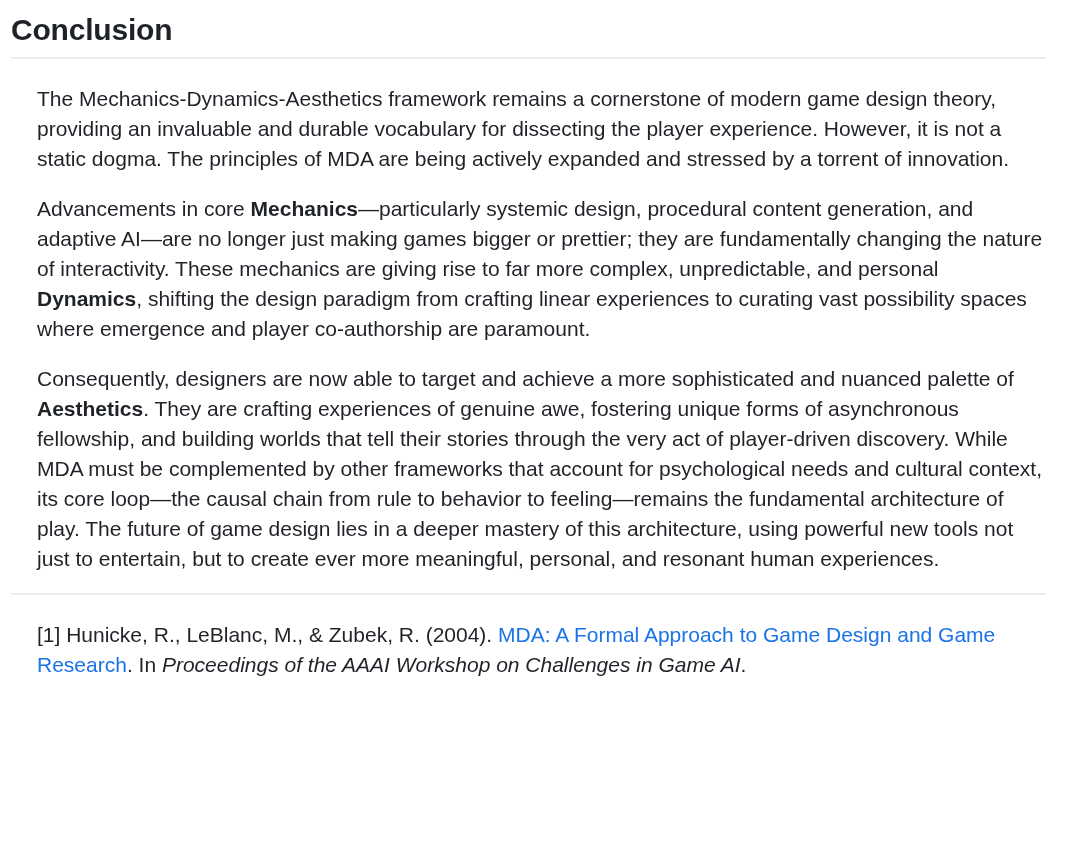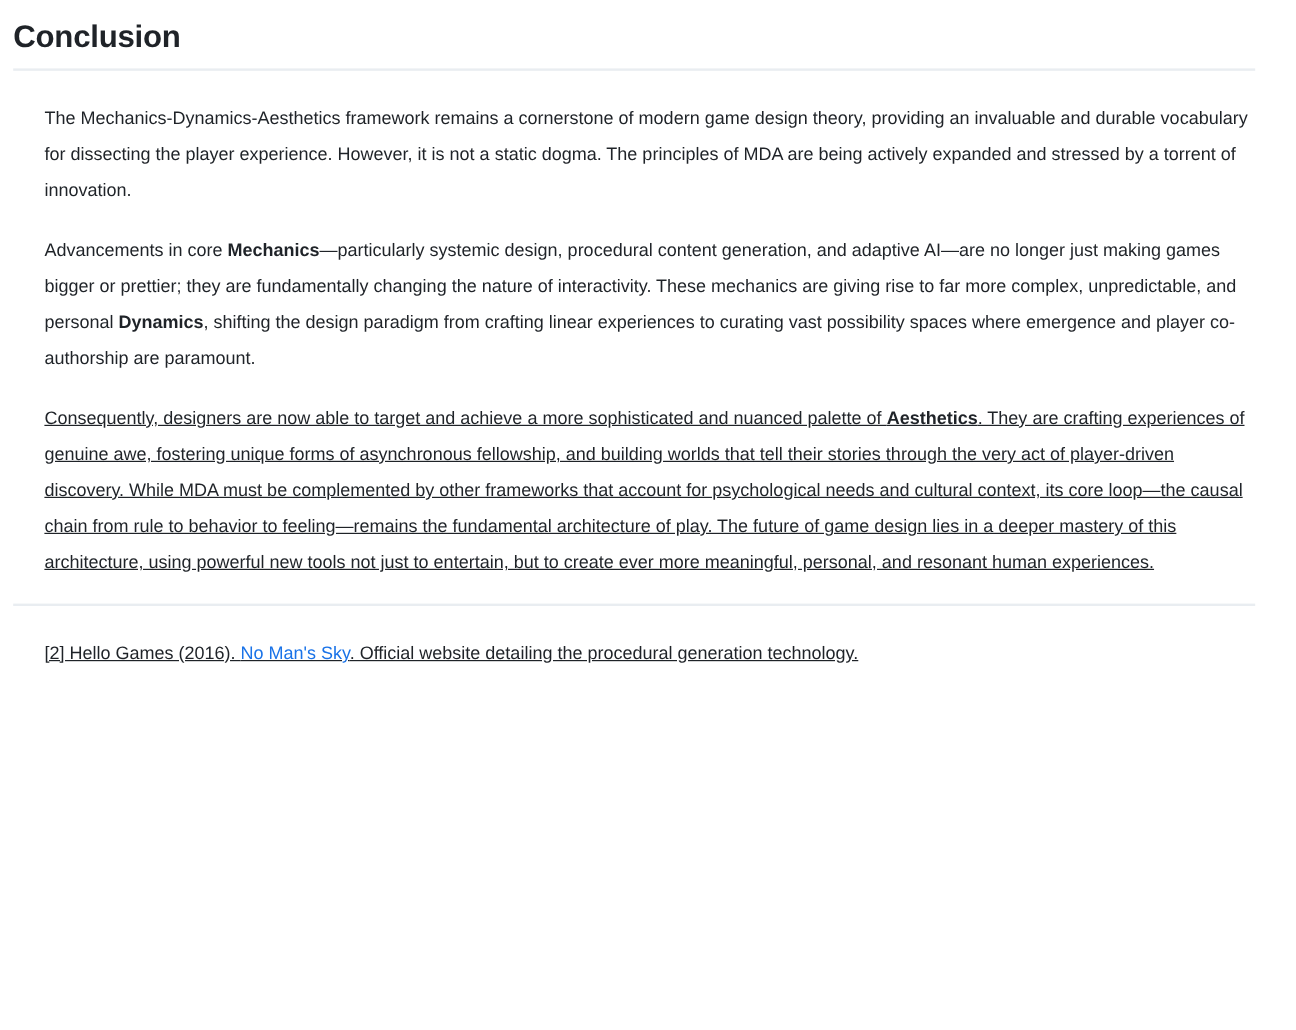--- a/index.html
+++ b/index.html
@@ -18,41 +18,41 @@
   body {
     width: 1080px;
     min-height: 858px;
     font-family: "Liberation Sans", "DejaVu Sans", sans-serif;
     color: var(--text);
   }
   .doc {
     padding: 13px 34px 24px 11px;
   }
   .section-heading {
-    font-size: 26px;
+    font-size: 30px;
     font-weight: 700;
     color: var(--heading);
     line-height: 34px;
     margin: 0;
     padding: 0 0 10px 0;
     letter-spacing: -0.2px;
   }
   .rule {
     border: 0;
     border-top: 2px solid var(--rule);
     margin: 0 0 25px 0;
   }
   .para {
-    font-size: 15px;
+    font-size: 21px;
     line-height: 30px;
     margin: 0 0 20px 26px;
     max-width: 1008px;
     color: var(--text);
   }
-  .para:last-child { margin-bottom: 0; text-decoration: underline; }
+  .para:last-child { margin-bottom: 0; }
   .section + .section { margin-top: 19px; }
   .b { font-weight: 700; }
   .i { font-style: italic; }
   a.link {
     color: var(--link);
     text-decoration: none;
     cursor: pointer;
   }
 </style>
 </head>
@@ -63,16 +63,16 @@
   <section class="section">
     <h2 class="section-heading">Conclusion</h2>
     <hr class="rule">
     <p class="para"><span>The Mechanics-Dynamics-Aesthetics framework remains a cornerstone of modern game design theory, providing an invaluable and durable vocabulary for dissecting the player experience. However, it is not a static dogma. The principles of MDA are being actively expanded and stressed by a torrent of innovation.</span></p>
     <p class="para"><span>Advancements in core </span><span class="b">Mechanics</span><span>—particularly systemic design, procedural content generation, and adaptive AI—are no longer just making games bigger or prettier; they are fundamentally changing the nature of interactivity. These mechanics are giving rise to far more complex, unpredictable, and personal </span><span class="b">Dynamics</span><span>, shifting the design paradigm from crafting linear experiences to curating vast possibility spaces where emergence and player co-authorship are paramount.</span></p>
     <p class="para"><span>Consequently, designers are now able to target and achieve a more sophisticated and nuanced palette of </span><span class="b">Aesthetics</span><span>. They are crafting experiences of genuine awe, fostering unique forms of asynchronous fellowship, and building worlds that tell their stories through the very act of player-driven discovery. While MDA must be complemented by other frameworks that account for psychological needs and cultural context, its core loop—the causal chain from rule to behavior to feeling—remains the fundamental architecture of play. The future of game design lies in a deeper mastery of this architecture, using powerful new tools not just to entertain, but to create ever more meaningful, personal, and resonant human experiences.</span></p>
   </section>
 
   <section class="section">
     <hr class="rule">
-    <p class="para"><span>[2] Hello Games (2016). </span><a class="link" href="#">No Man's Sky</a><span>. Official website detailing the procedural generation technology.</span></p>
+    <p class="para"><span>[1] Hunicke, R., LeBlanc, M., &amp; Zubek, R. (2004). </span><a class="link" href="#">MDA: A Formal Approach to Game Design and Game Research</a><span>. In </span><span class="i">Proceedings of the AAAI Workshop on Challenges in Game AI</span><span>.</span></p>
   </section>
 
 </main>
 
 </body></html>

